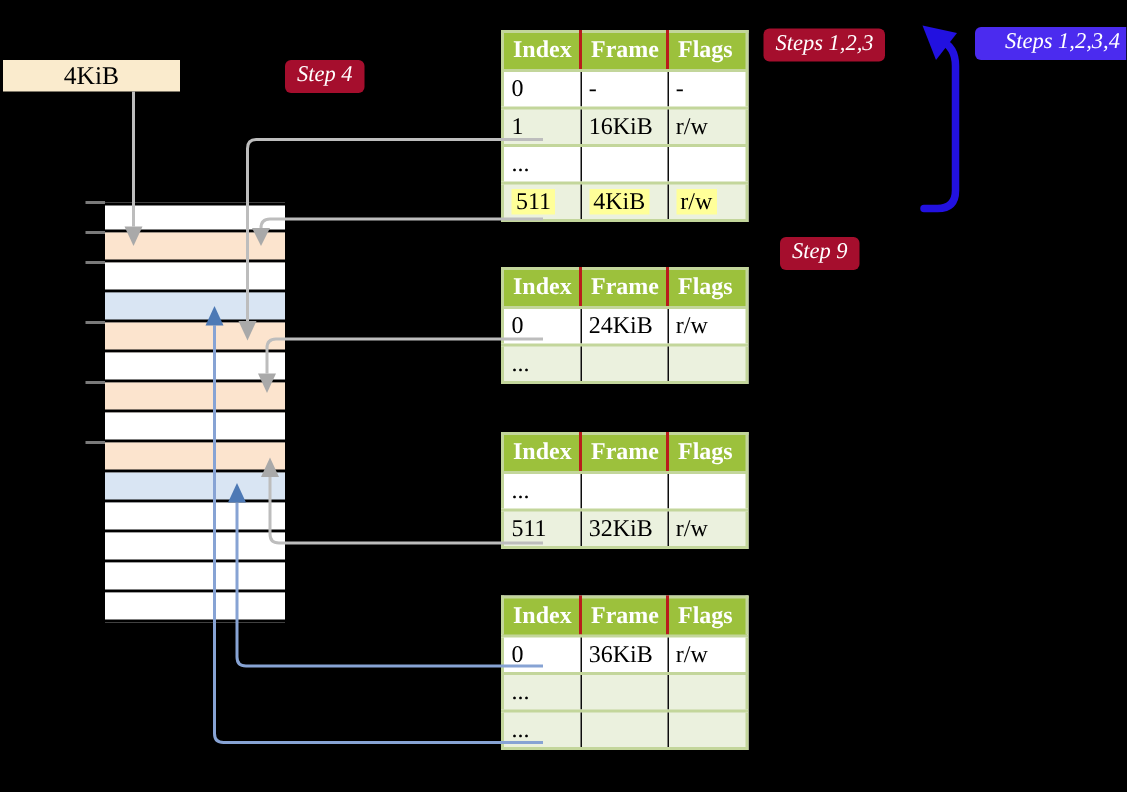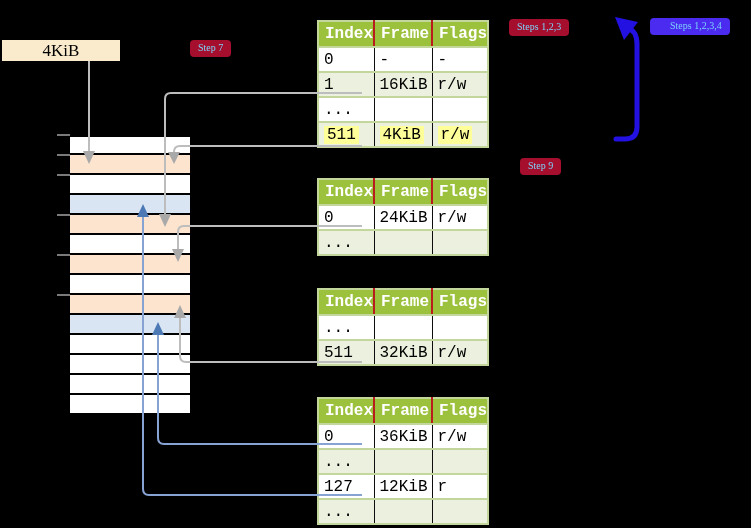--- a/index.html
+++ b/index.html
@@ -5,42 +5,42 @@
   html,body{margin:0;padding:0;background:#000;}
   #canvas{position:relative;width:751px;height:528px;background:#000;overflow:hidden;
           font-family:"Liberation Serif","DejaVu Serif",serif;}
 
   
   .frame-label{position:absolute;left:2px;top:40px;width:118px;height:21px;
     background:#FAEBCD;color:#000;font-size:17px;display:flex;align-items:center;
     justify-content:center;z-index:2;}
 
   
-  .badge{position:absolute;color:#7dd3fc;font-size:10px;line-height:1;
-    padding:3px 8px 4px 8px;border-radius:4px;z-index:2;white-space:nowrap;}
+  .badge{position:absolute;color:#ffffff;font-size:15px;line-height:1;
+    padding:3px 8px 4px 8px;border-radius:4px;z-index:2;white-space:nowrap;font-style:italic;}
   .badge.red{background:#A50E2D;}
   .badge.blue{background:#4B2BEF;}
   #badge-step0{left:190px;top:40px;}
   #badge-steps123{left:509px;top:19px;}
   #badge-steps1234{left:650px;top:18px;padding-left:20px;}
   #badge-step4{left:520px;top:158px;}
 
   
   #memory-stack{position:absolute;left:70px;top:135px;width:120px;z-index:1;}
   .mrow{height:20px;box-sizing:border-box;border-bottom:2px solid #000;background:#fff;}
   .mrow:first-child{border-top:2px solid #000;}
   .mrow.peach{background:#FCE4CE;}
   .mrow.blue{background:#D9E5F3;}
   .mrow.white{background:#FFFFFF;}
   .tick{position:absolute;width:13px;height:2px;background:#7a7a7a;left:57px;z-index:1;}
 
   
-  table.pt{position:absolute;left:317px;border-collapse:collapse;z-index:1;
+  table.pt{position:absolute;left:334px;border-collapse:collapse;z-index:1;
     background:#fff;font-size:16px;color:#000;
-    border:2px solid #C3D69B;font-family:Liberation Mono, monospace;}
+    border:2px solid #C3D69B;}
   table.pt th{background:#9CC13C;color:#fff;font-weight:bold;text-align:left;
     height:26px;padding:0 0 0 6px;box-sizing:border-box;border-bottom:2px solid #C3D69B;}
   table.pt th + th{border-left:2px solid #b91c1c;}
   table.pt td{height:25px;padding:0 0 0 5px;box-sizing:border-box;
     border-top:2px solid #C3D69B;border-bottom:2px solid #C3D69B;}
   table.pt td + td{border-left:1px solid #0d0d0d;}
   table.pt tr.shade td{background:#EBF1DE;}
   .hl{background:#FFFF99;padding:0 3px;}
   #table-1{top:20px;}
   #table-2{top:178px;}
@@ -53,21 +53,21 @@
 </style>
 </head>
 <body>
 
 <div id="canvas">
 
   <div class="frame-label">
     <span>4KiB</span>
   </div>
 
-  <div id="badge-step0" class="badge red">Step 7</div>
+  <div id="badge-step0" class="badge red">Step 4</div>
   <div id="badge-steps123" class="badge red">Steps 1,2,3</div>
   <div id="badge-steps1234" class="badge blue">Steps 1,2,3,4</div>
   <div id="badge-step4" class="badge red">Step 9</div>
 
   <div id="memory-stack">
       <div class="mrow white"></div>
       <div class="mrow peach"></div>
       <div class="mrow white"></div>
       <div class="mrow blue"></div>
       <div class="mrow peach"></div>
@@ -188,25 +188,20 @@
     <tr>
       <td>0</td>
       <td>36KiB</td>
       <td>r/w</td>
     </tr>
     <tr class="shade">
       <td>...</td>
       <td></td>
       <td></td>
     </tr>
-    <tr>
-      <td>127</td>
-      <td>12KiB</td>
-      <td>r</td>
-    </tr>
     <tr class="shade">
       <td>...</td>
       <td></td>
       <td></td>
     </tr>
   </tbody>
     </table>
 
   <svg id="arrows" width="751" height="528">
 

